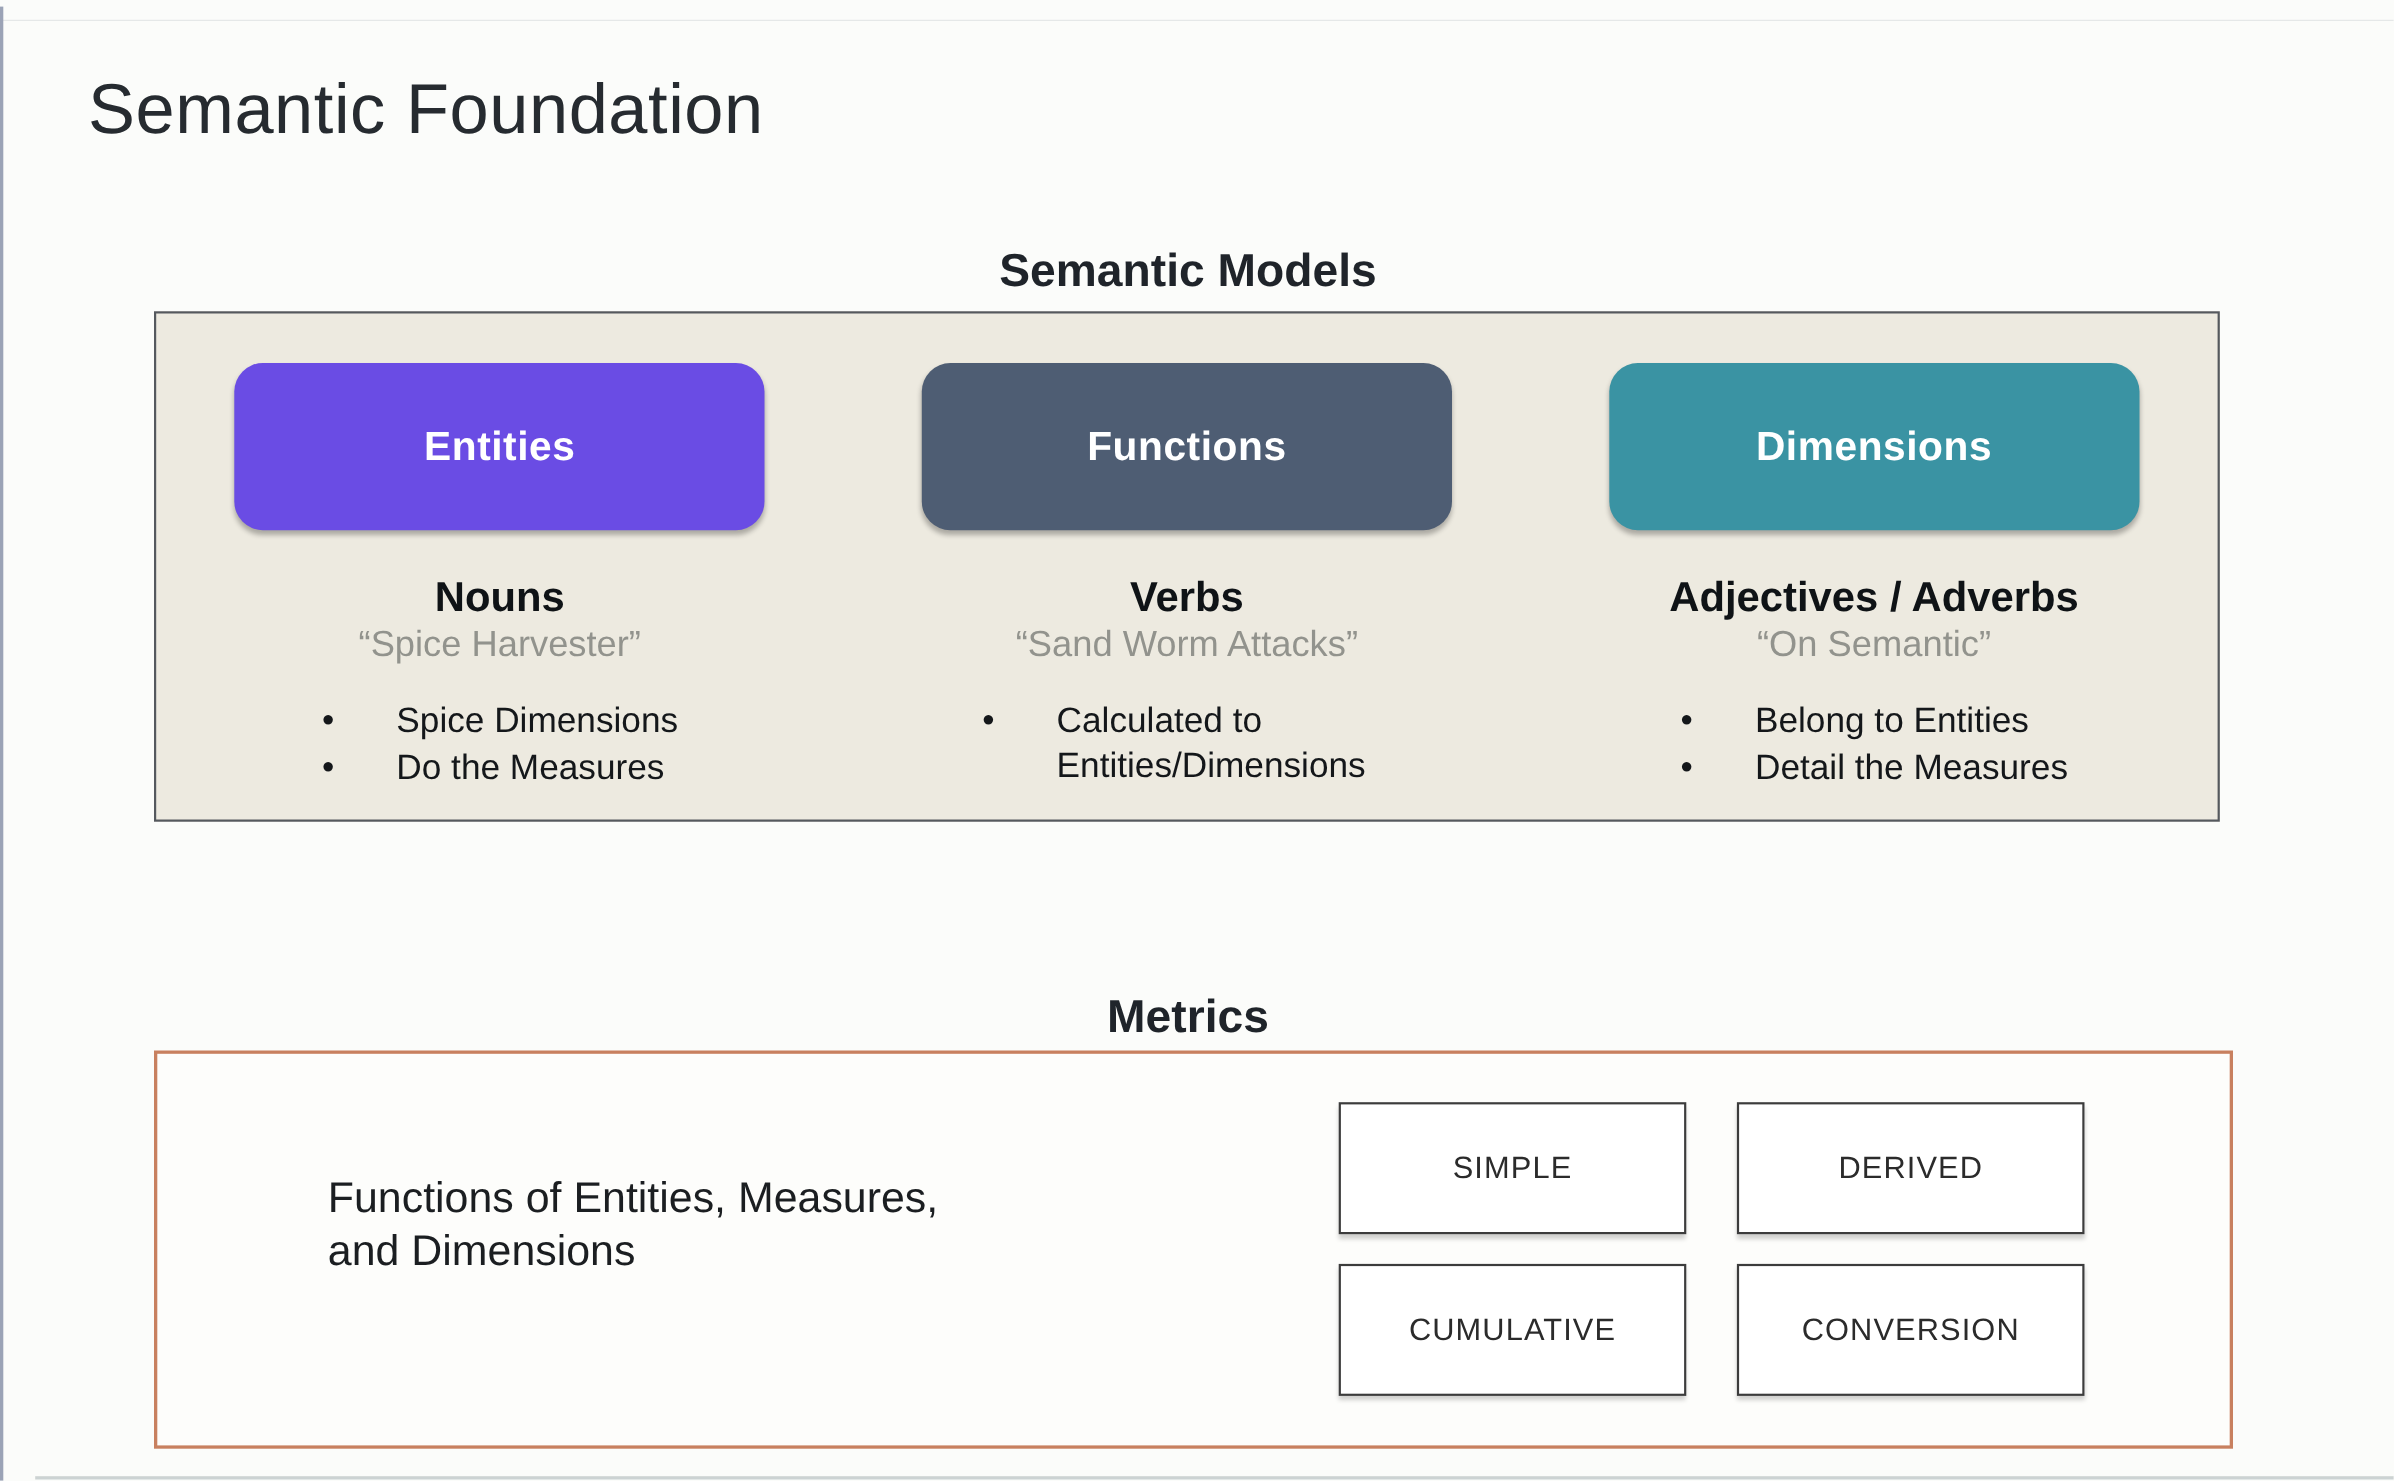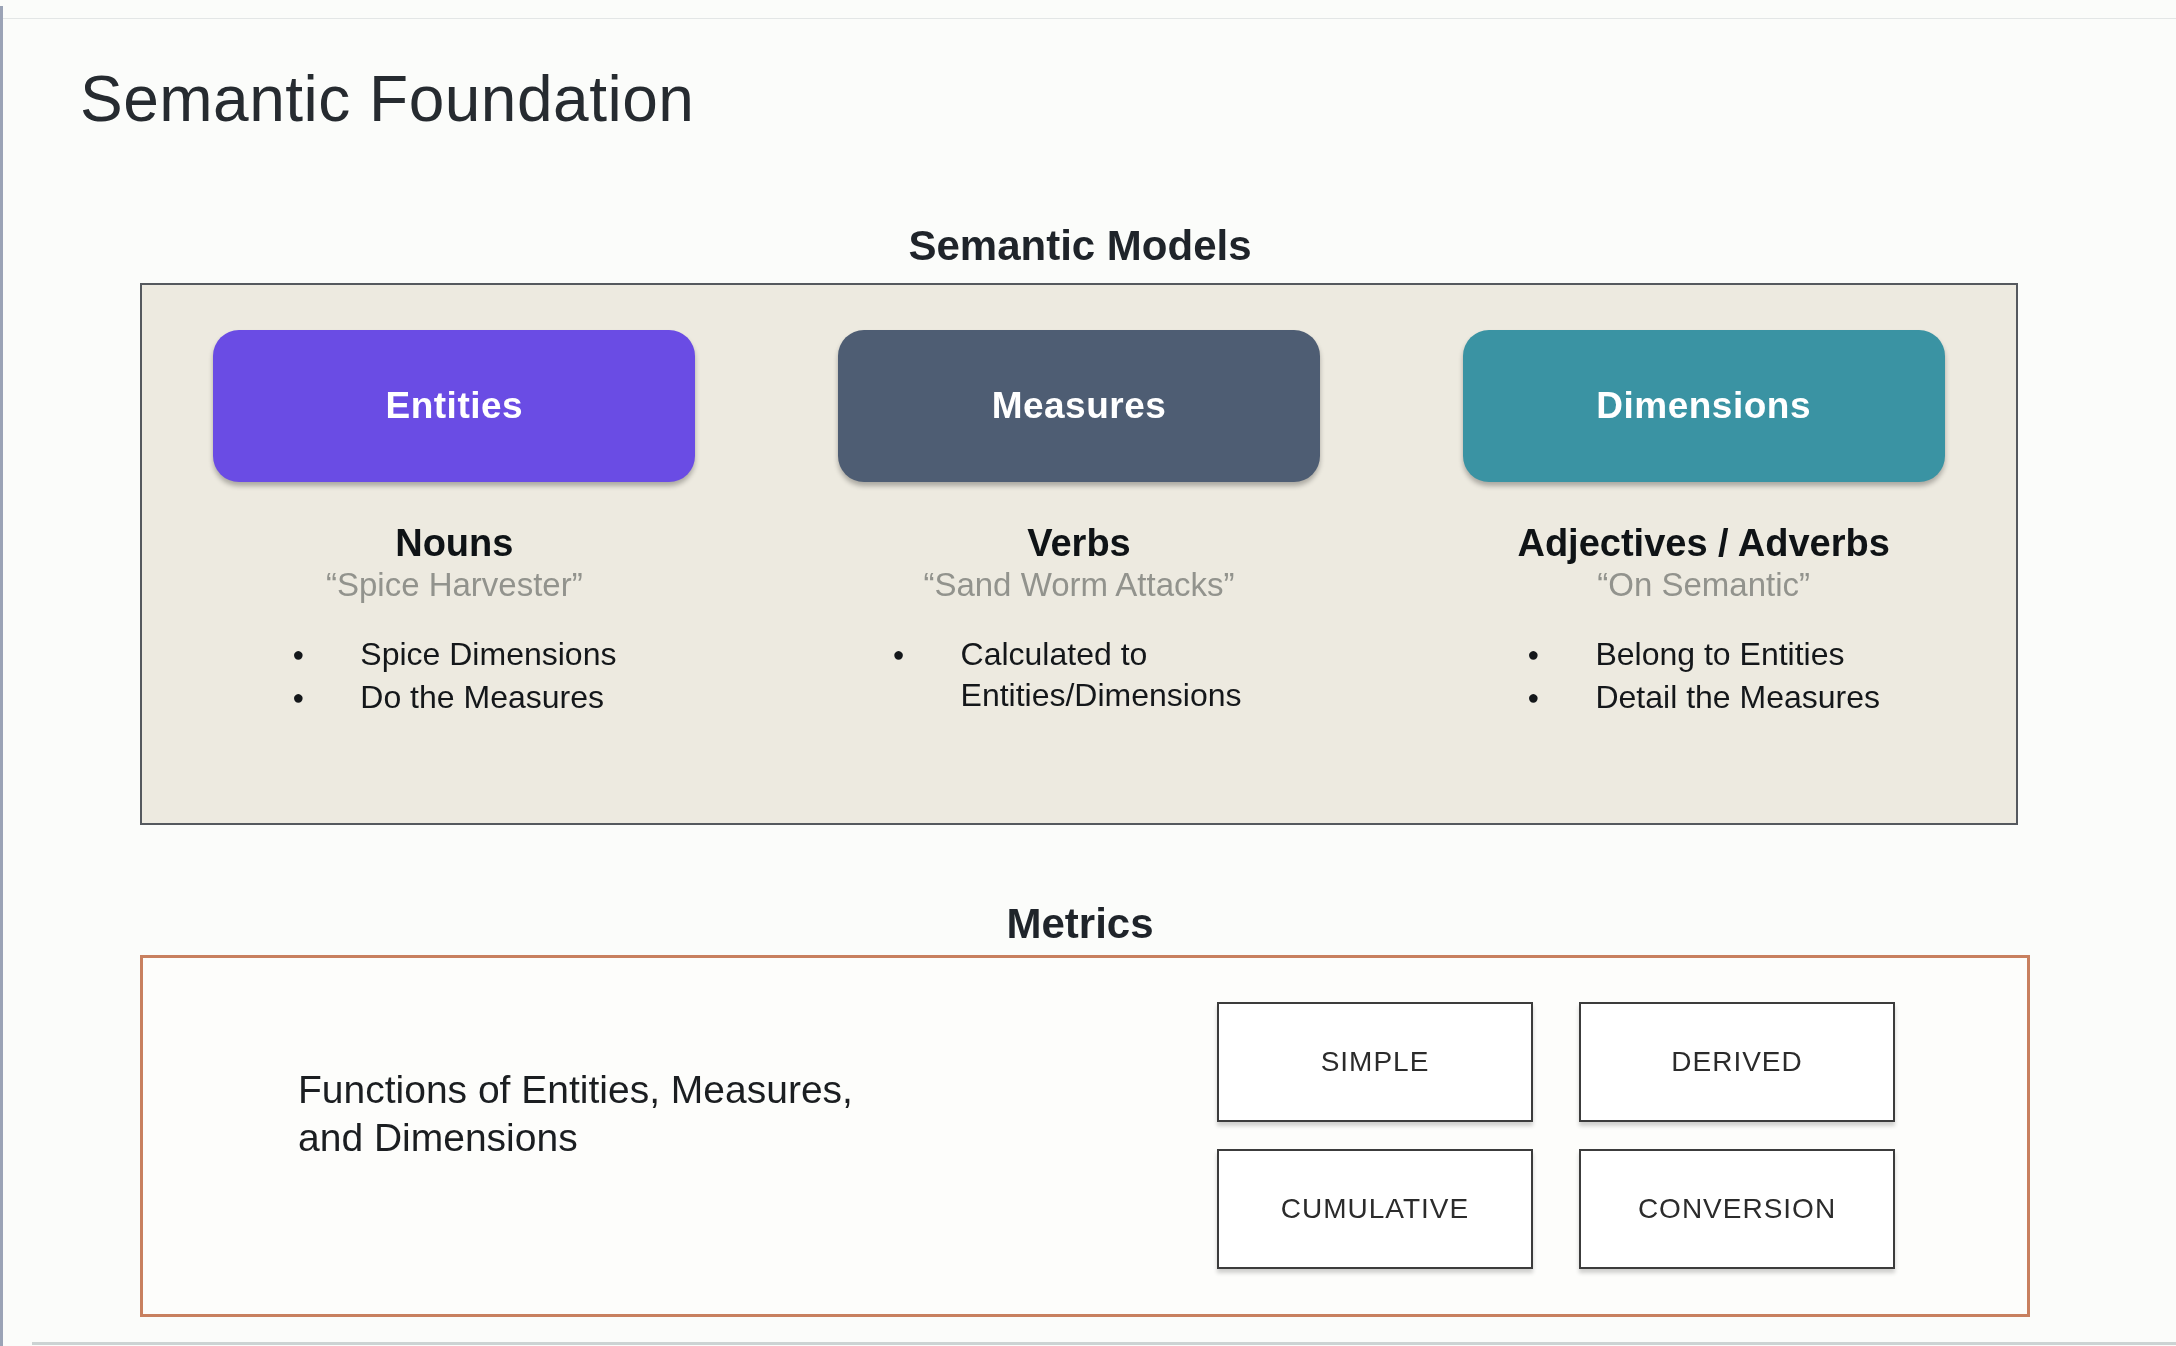--- a/index.html
+++ b/index.html
@@ -19,21 +19,21 @@
   }
 
   .section-heading{
     position:absolute;left:140px;width:1880px;text-align:center;
     font-size:42px;font-weight:700;color:#1f242a;
   }
   .heading-models{top:222px;}
   .heading-metrics{top:900px;}
 
   .models-box{
-    position:absolute;left:140px;top:283px;width:1878px;height:542px;
+    position:absolute;left:140px;top:283px;width:1878px;height:464px;
     box-sizing:border-box;border:2px solid #55595e;background:#edeae0;
     display:grid;grid-template-columns:1fr 1fr 1fr;
   }
   .model-col{display:flex;flex-direction:column;align-items:center;}
   .pill{
     margin-top:45px;width:482px;height:152px;border-radius:26px;
     display:flex;align-items:center;justify-content:center;
     color:#ffffff;font-size:37px;font-weight:700;letter-spacing:0.5px;
     box-shadow:0 4px 5px rgba(0,0,0,0.28);
   }
@@ -87,21 +87,21 @@
           <span>Spice Dimensions</span>
         </li>
       <li>
           <span class="dot">●</span>
           <span>Do the Measures</span>
         </li>
     </ul>
   </div>
 
   <div class="model-col">
-    <div class="pill" style="background: rgb(78, 93, 115);">Measures</div>
+    <div class="pill" style="background: rgb(78, 93, 115);">Functions</div>
     <div class="term">Verbs</div>
     <div class="quote">“Sand Worm Attacks”</div>
     <ul class="bullets">
       <li>
           <span class="dot">●</span>
           <span class="wrap-narrow">Calculated to Entities/Dimensions</span>
         </li>
     </ul>
   </div>
 

